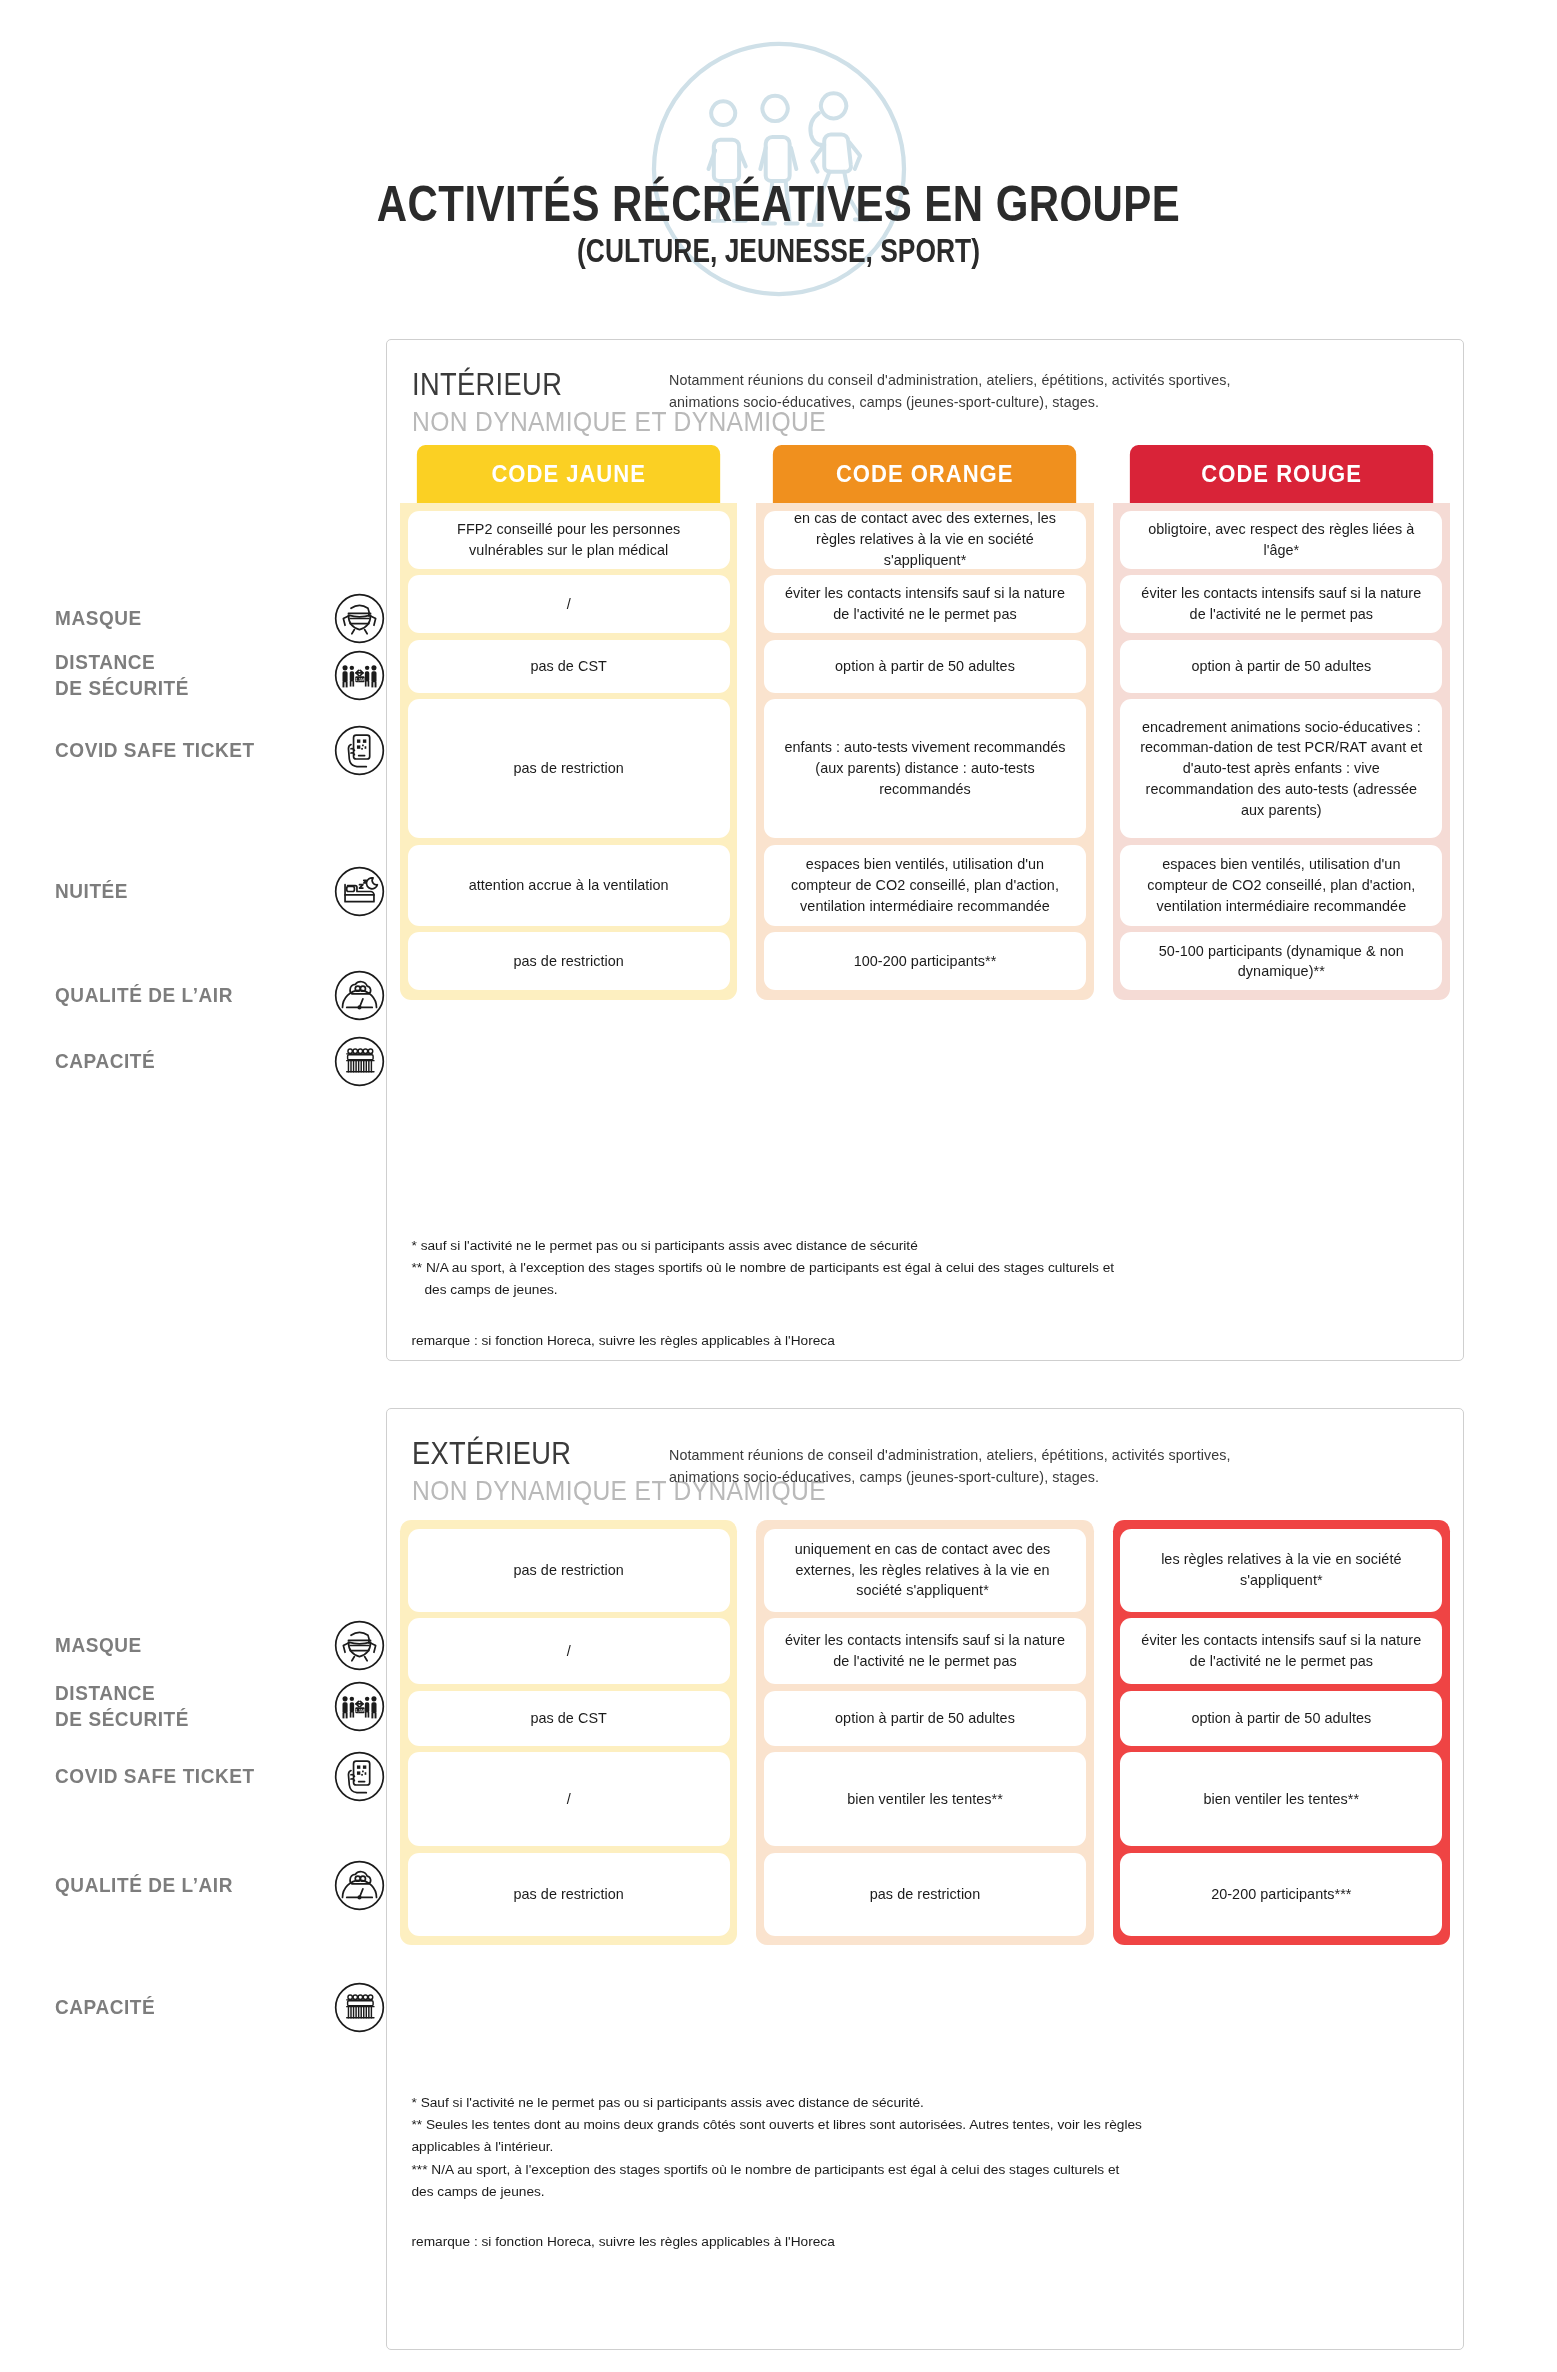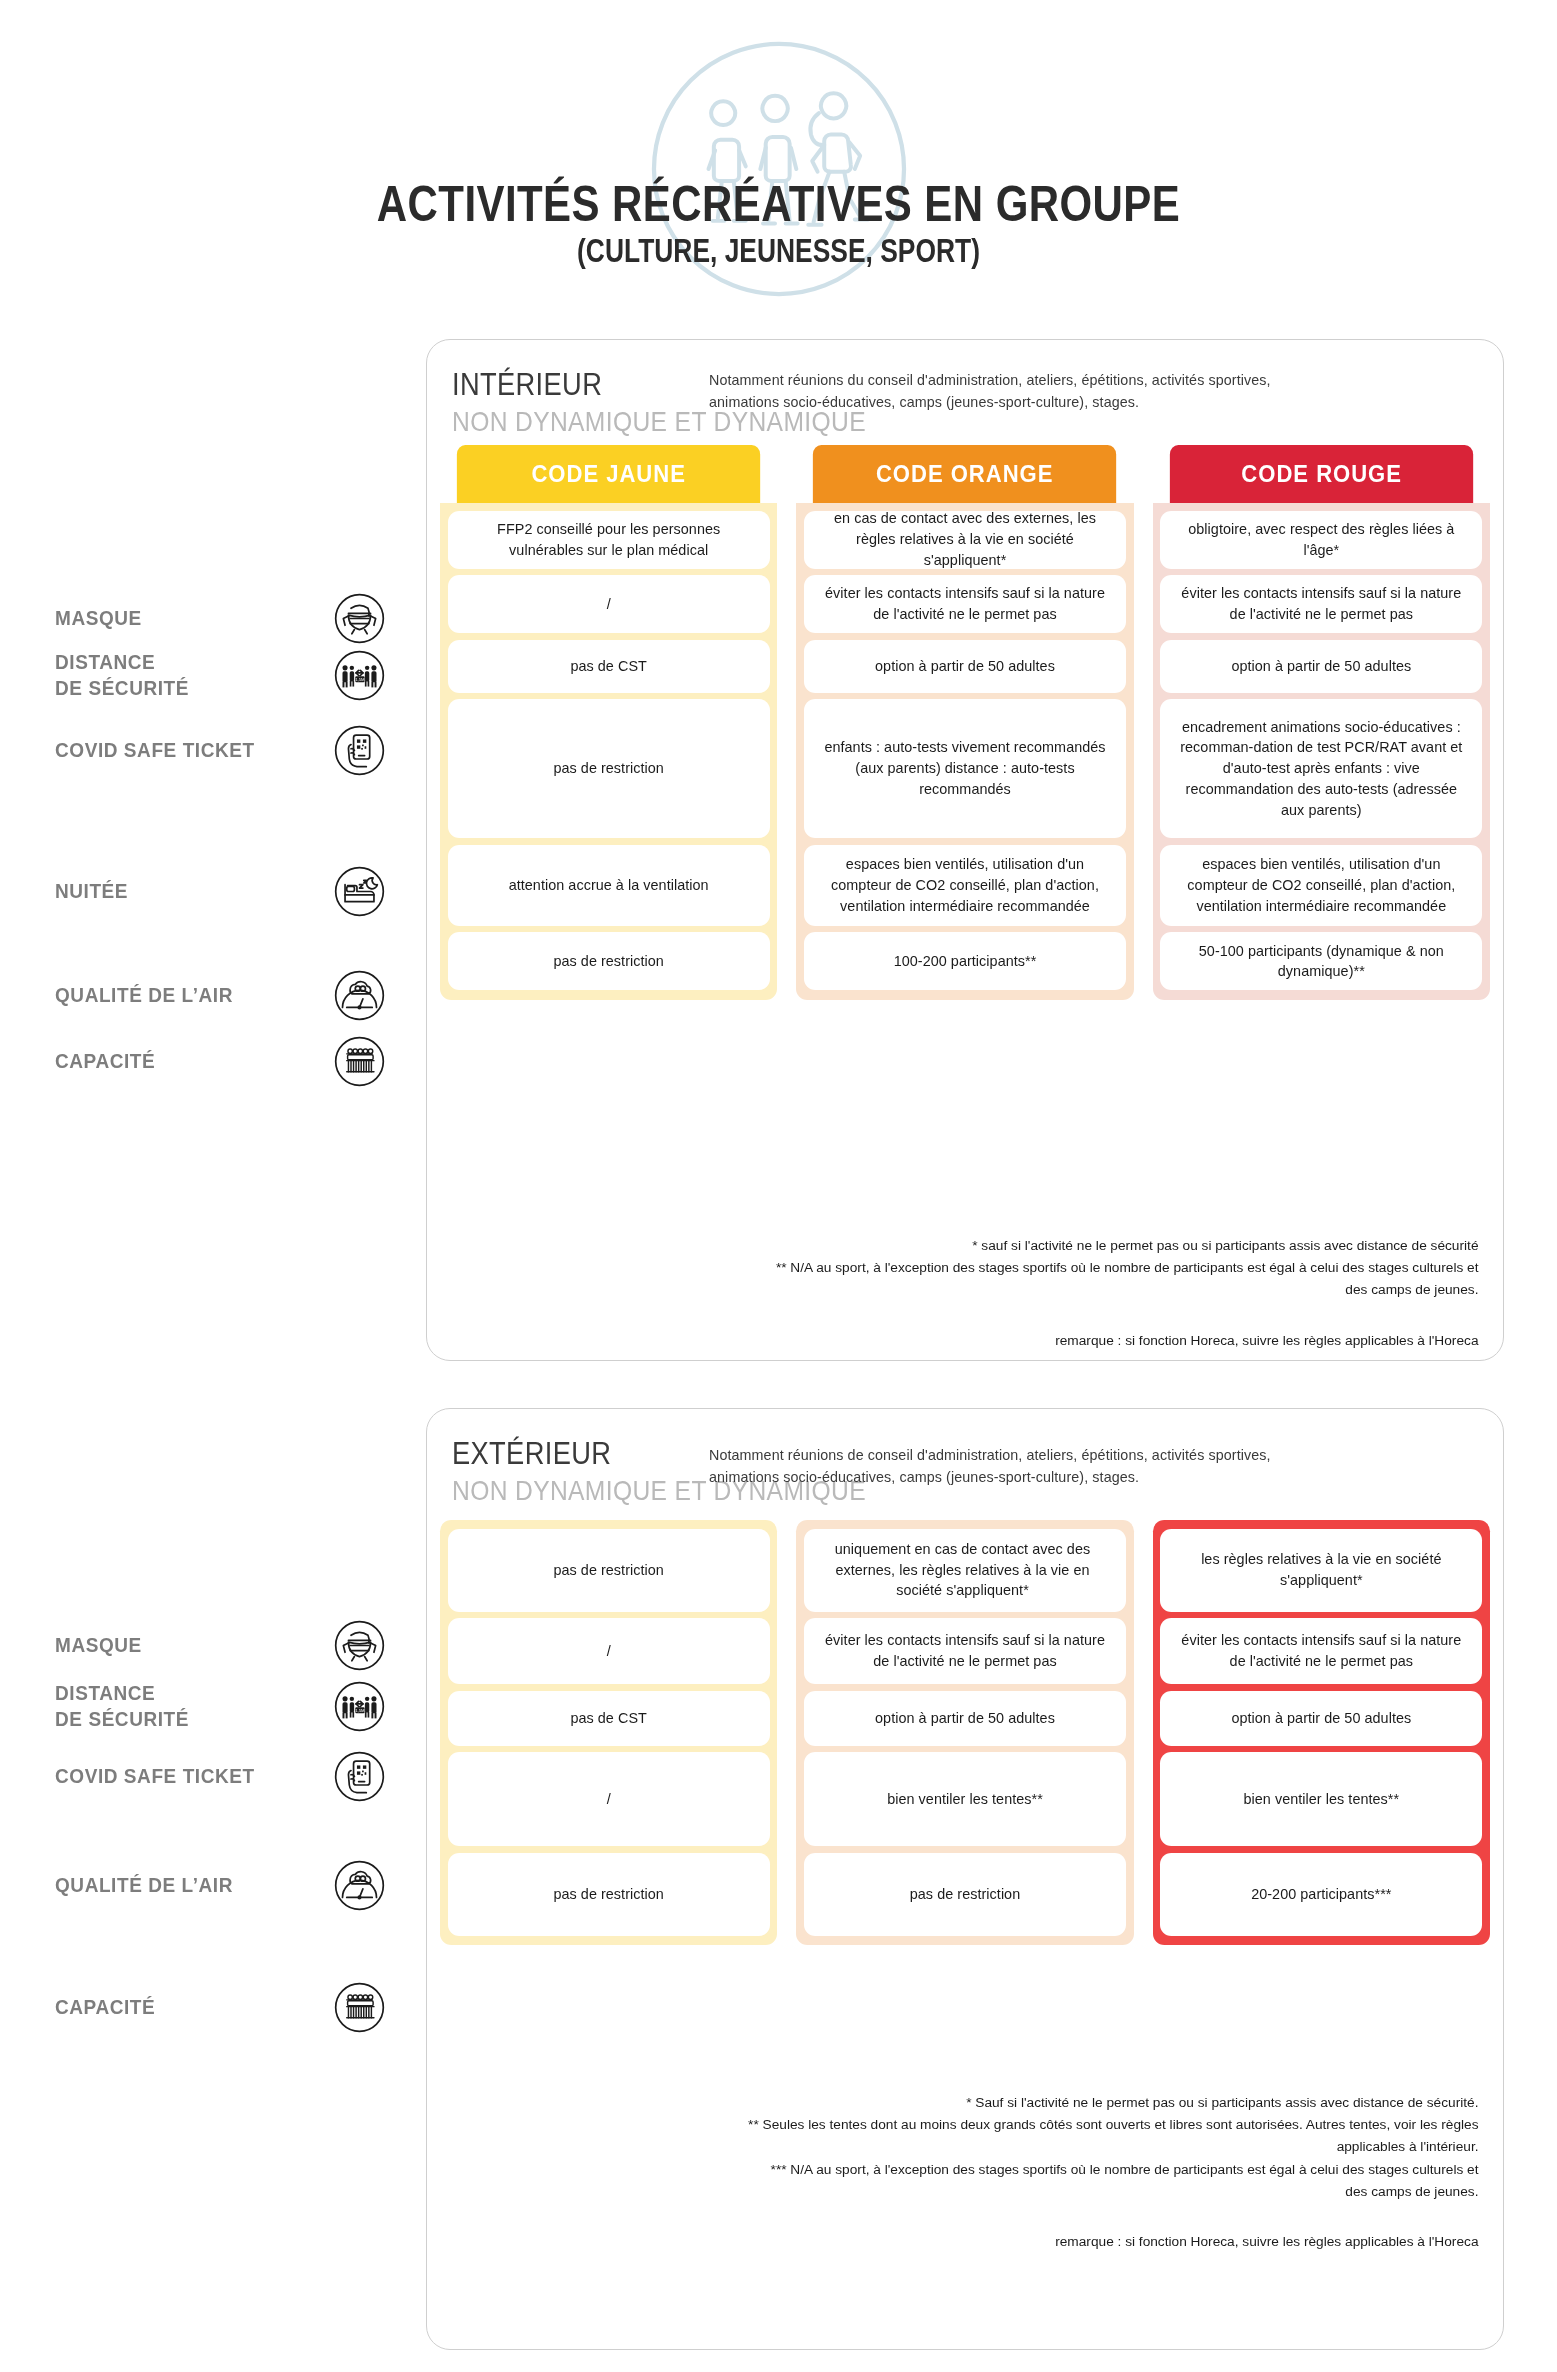--- a/index.html
+++ b/index.html
@@ -53,23 +53,22 @@
     margin-top: 3.8px;
     line-height: 1.05;
   }
 
   
   .panel {
     position: absolute;
     left: 386px;
     width: 1078px;
     border: 1.5px solid #cfcfcf;
-    border-radius: 24px;
+    border-radius: 5px;
     background: #fff;
-    margin-left: 40px;
   }
   #panel-interieur { top: 339px; height: 1022px; }
   #panel-exterieur { top: 1408px; height: 942px; }
 
   .panel-head {
     padding: 26px 0 0 24.5px;
     position: relative;
     height: 104px;
   }
   .sec-title {
@@ -178,21 +177,21 @@
 
   
   .footnotes {
     position: absolute;
     left: 24.5px;
     right: 24.5px;
     font-size: 13.7px;
     color: #1b1b1b;
     line-height: 1.62;
   }
-  .footnotes p { margin-bottom: 0; text-align: right; }
+  .footnotes p { margin-bottom: 0; }
   .footnotes .indent { padding-left: 13px; }
   .footnotes .remark { margin-top: 28px; }
 </style>
 </head>
 <body>
 
 <div class="header">
   <div class="logo-circle">
     <svg viewBox="0 0 200 200">
       <circle cx="100" cy="100" r="94" fill="none" stroke="#cfe0e8" stroke-width="3.2"></circle>

